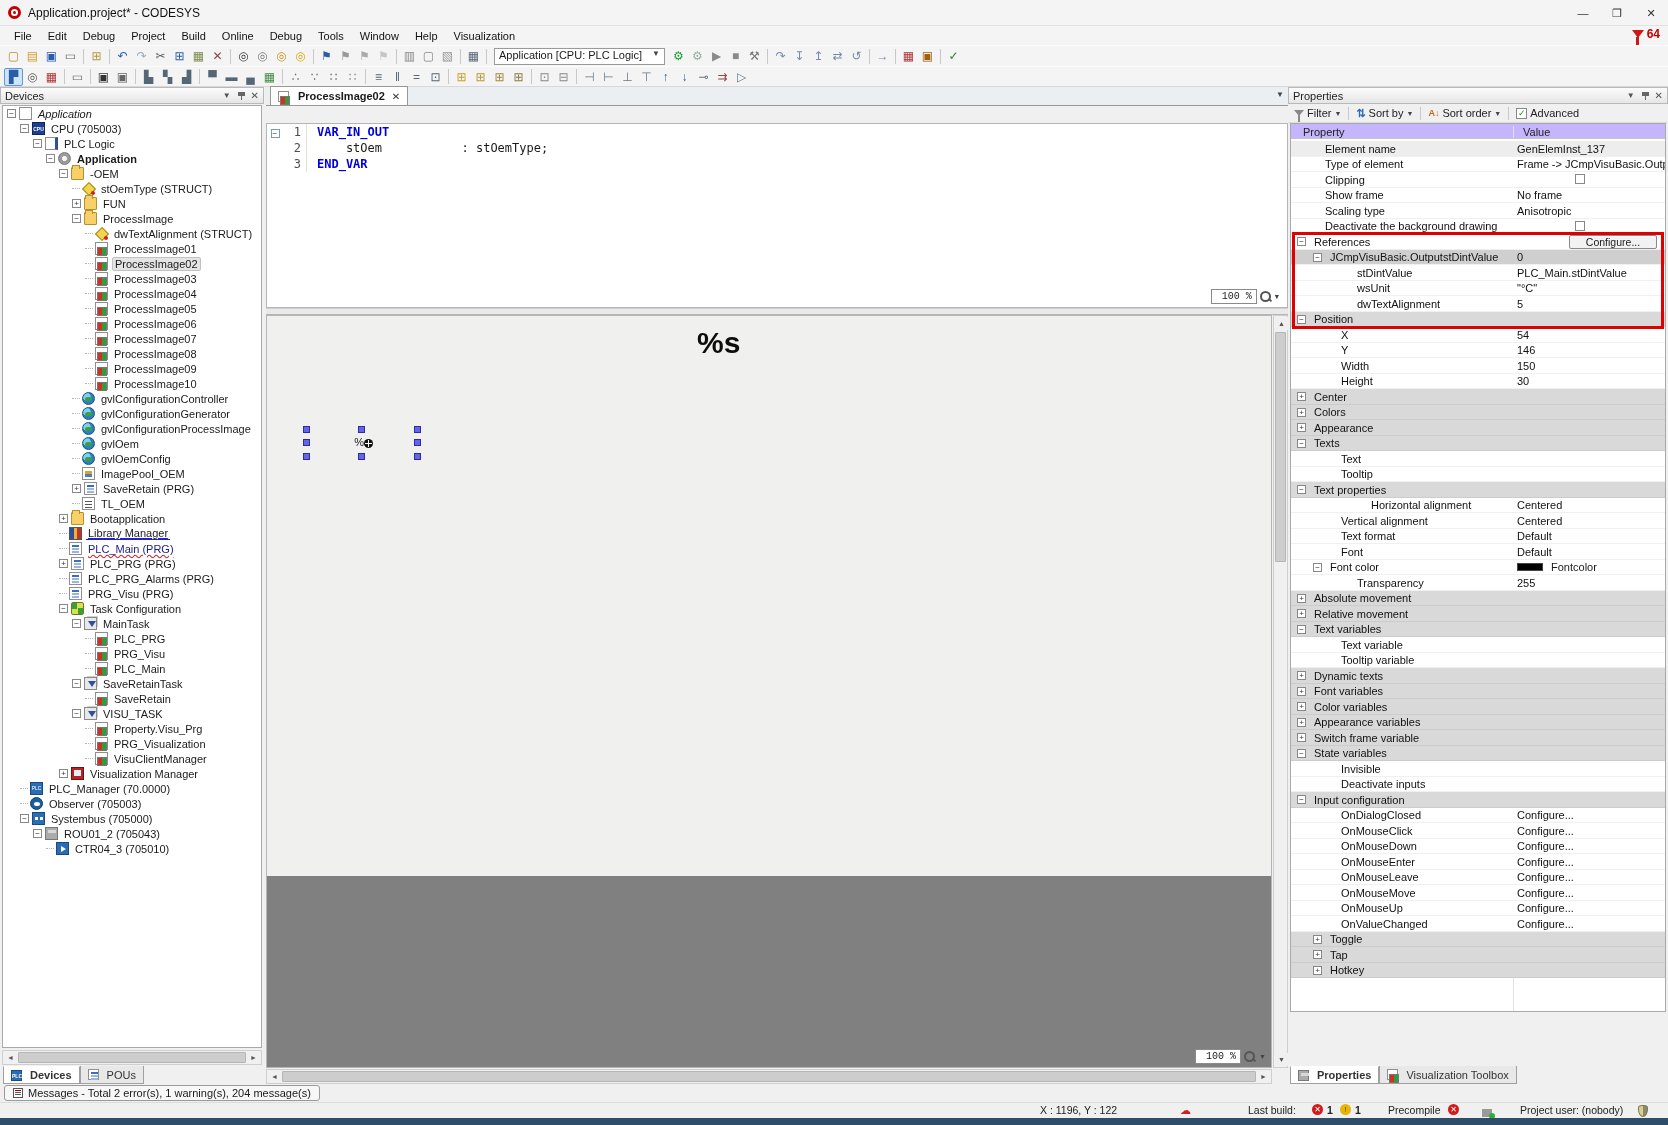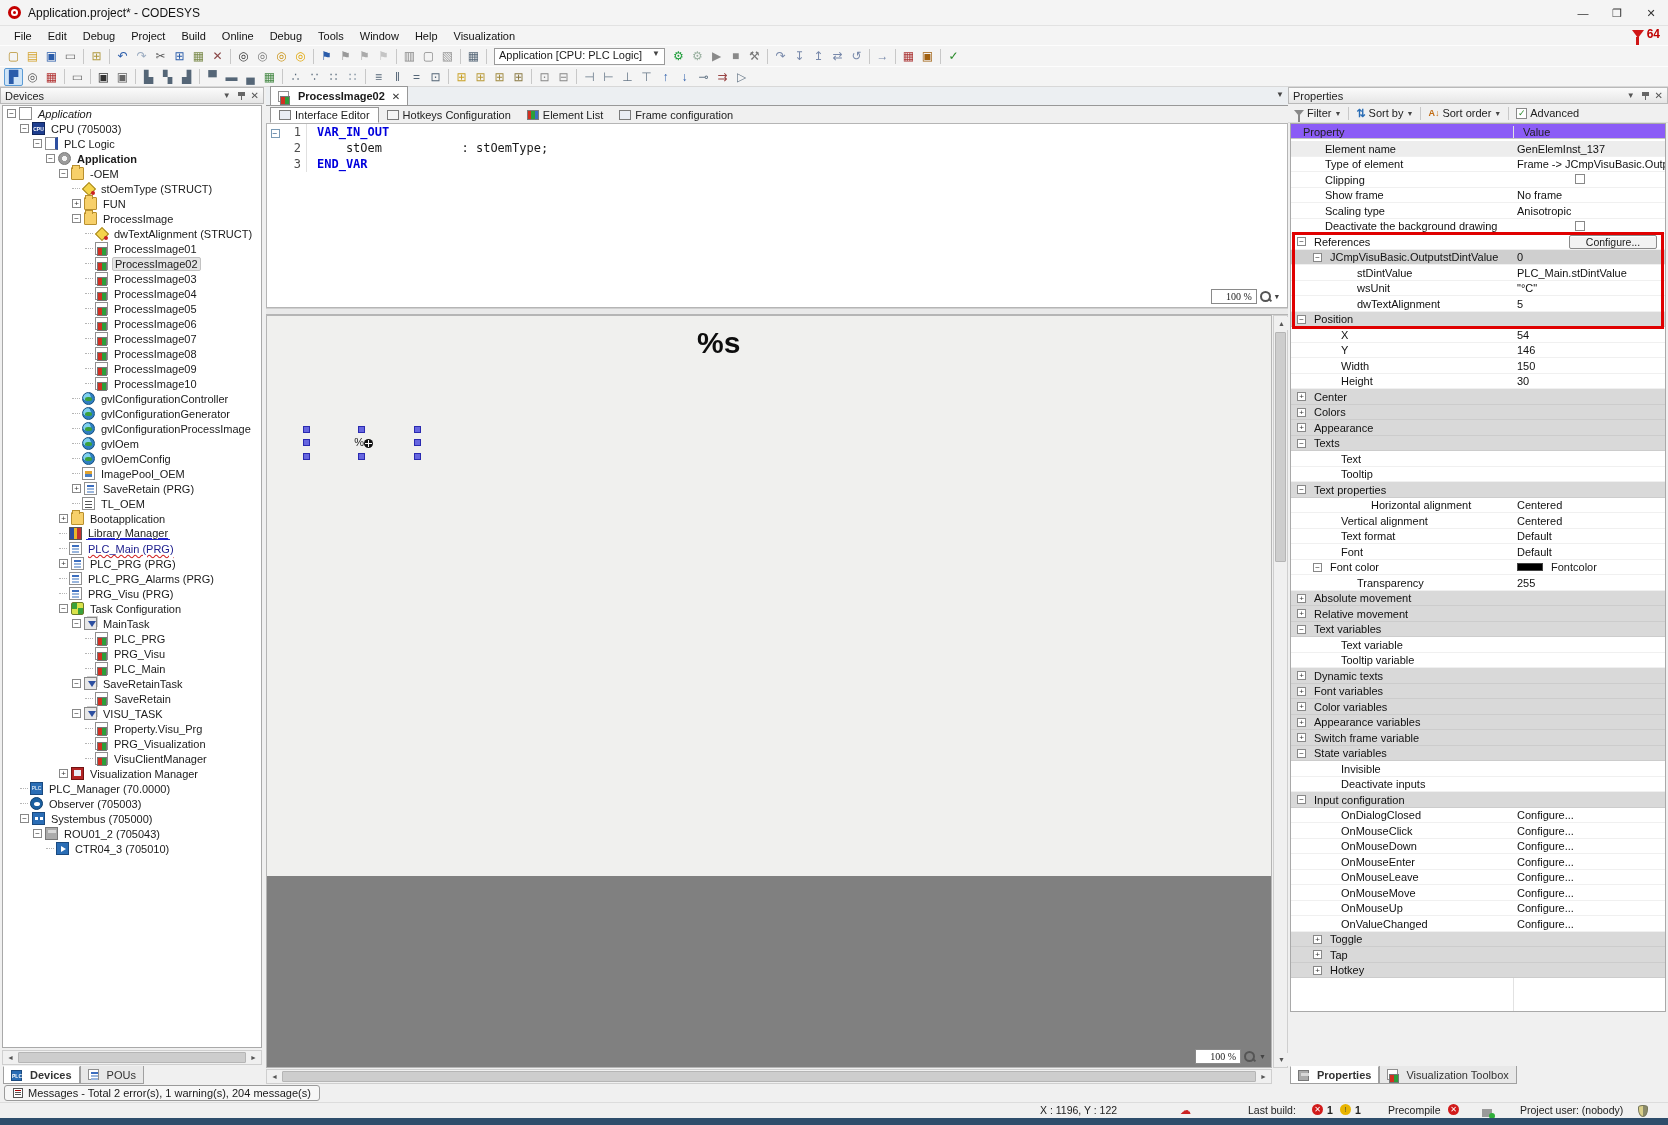--- a/index.html
+++ b/index.html
@@ -106,21 +106,21 @@
 
   #c-code { position:absolute; left:0; top:36px; right:0; height:185px; background:#fff; border:1px solid #b5b5b5; font-family:"DejaVu Sans Mono",monospace; font-size:12px; }
   .cline { height:16px; display:flex; align-items:center; }
   .fold { width:16px; text-align:center; flex:none; }
   .foldbox { display:inline-block; width:9px; height:9px; border:1px solid #7a9ab5; color:#35618c; font-size:8px; line-height:7px; text-align:center; background:#fff; }
   .lnum { width:24px; text-align:right; padding-right:5px; color:#4d4d4d; flex:none; border-right:1px solid #e0e0e0; height:16px; line-height:16px; }
   .ctext { padding-left:10px; white-space:pre; }
   .kw { color:#0000dd; font-weight:bold; }
   .zoomctl { position:absolute; display:flex; align-items:center; gap:2px; }
   #code-zoom { right:8px; bottom:3px; }
-  .zbox { width:46px; height:15px; border:1px solid #8a8a8a; background:#fff; text-align:right; padding:1px 4px 0 0; font-size:10px; font-family:Liberation Serif, serif; }
+  .zbox { width:46px; height:15px; border:1px solid #8a8a8a; background:#fff; text-align:right; padding:1px 4px 0 0; font-size:10px; font-family:Liberation Mono, monospace; }
   .mag { width:14px; height:14px; position:relative; }
   .mag::before { content:""; position:absolute; left:1px; top:1px; width:7px; height:7px; border:2px solid #555; border-radius:50%; }
   .mag::after { content:""; position:absolute; left:9px; top:9px; width:4px; height:2px; background:#555; transform:rotate(45deg); }
   .zcar { font-size:7px; color:#444; }
 
   #c-split { position:absolute; left:0; top:221px; right:0; height:7px; background:#e9e9e9; border-top:1px solid #cfcfcf; border-bottom:1px solid #b5b5b5; text-align:center; }
   #c-split span { font-size:6px; color:#666; line-height:5px; letter-spacing:2px; }
 
   #c-visu { position:absolute; left:0; top:228px; right:0; bottom:0; }
   #v-canvas { position:absolute; left:0; top:0; right:16px; bottom:16px; background:#f0f0ee; border:1px solid #b5b5b5; overflow:hidden; }
@@ -144,21 +144,21 @@
   .fitem { display:flex; align-items:center; gap:3px; color:#222; }
   .fcar { font-size:7px; color:#444; }
   .fsep { width:1px; height:13px; background:#c8c8c8; margin:0 3px; }
   .f-funnel { width:0; height:0; border-left:5px solid transparent; border-right:5px solid transparent; border-top:6px solid #888; position:relative; }
   .f-funnel::after { content:""; position:absolute; left:-1px; top:-1px; width:2px; height:7px; background:#888; }
   .f-sort { color:#2a6db5; font-size:11px; font-weight:bold; }
   .f-az { color:#c06a10; font-size:9px; font-weight:bold; }
   .chk { width:11px; height:11px; border:1px solid #888; background:#fff; display:flex; align-items:center; justify-content:center; font-size:9px; color:#2a8a2a; }
 
   #rp-grid { position:absolute; left:2px; right:2px; top:36px; bottom:72px; background:#fff; border:1px solid #a9a9a9; overflow:hidden; }
-  #rp-colhead { height:15px; background:#8b5cf6; border-bottom:1px solid #c5c5c5; position:relative; }
+  #rp-colhead { height:15px; background:#c4b5fd; border-bottom:1px solid #c5c5c5; position:relative; }
   #rp-colhead span { position:absolute; top:2px; color:#222; }
   .vline { position:absolute; left:222px; top:0; bottom:0; width:1px; background:#e2e2e2; }
   #rp-rows { position:absolute; left:0; right:0; top:17px; bottom:0; }
   .prow { height:15.5px; position:relative; border-bottom:1px solid #f0f0f0; background:#fff; }
   .prow.gray { background:#d9d9d9; border-bottom:1px solid #cccccc; }
   .prow.sel { background:#cfcfcf; }
   .prow.hl { background:#ededed; }
   .plabel { position:absolute; top:1.5px; white-space:nowrap; color:#111; }
   .pval { position:absolute; left:226px; top:1.5px; white-space:nowrap; color:#111; max-width:150px; overflow:hidden; }
   .pexp { position:absolute; top:3px; width:9px; height:9px; border:1px solid #888; background:#fff; font-size:8px; line-height:7px; text-align:center; color:#333; }
@@ -597,38 +597,20 @@
 
 <div id="center" class="abs">
   <div id="c-tabbar">
     <div class="etab">
       <span class="ic ic-visu mini"></span>
       <span class="lbl">ProcessImage02</span>
       <span class="x">✕</span>
     </div>
     <span class="tabddown">▼</span>
   </div>
-  <div id="c-subtabs">
-      <span class="stab on">
-        <span class="sic ie"></span>
-        <span>Interface Editor</span>
-      </span>
-      <span class="stab">
-        <span class="sic plain"></span>
-        <span>Hotkeys Configuration</span>
-      </span>
-      <span class="stab">
-        <span class="sic grid"></span>
-        <span>Element List</span>
-      </span>
-      <span class="stab">
-        <span class="sic ie"></span>
-        <span>Frame configuration</span>
-      </span>
-    </div>
 
   <div id="c-code">
     <div id="code-lines">
         <div class="cline">
           <span class="fold"><span class="foldbox">−</span></span>
           <span class="lnum">1</span>
           <span class="ctext"><span class="kw">VAR_IN_OUT</span></span>
         </div>
         <div class="cline">
           <span class="fold"></span>

